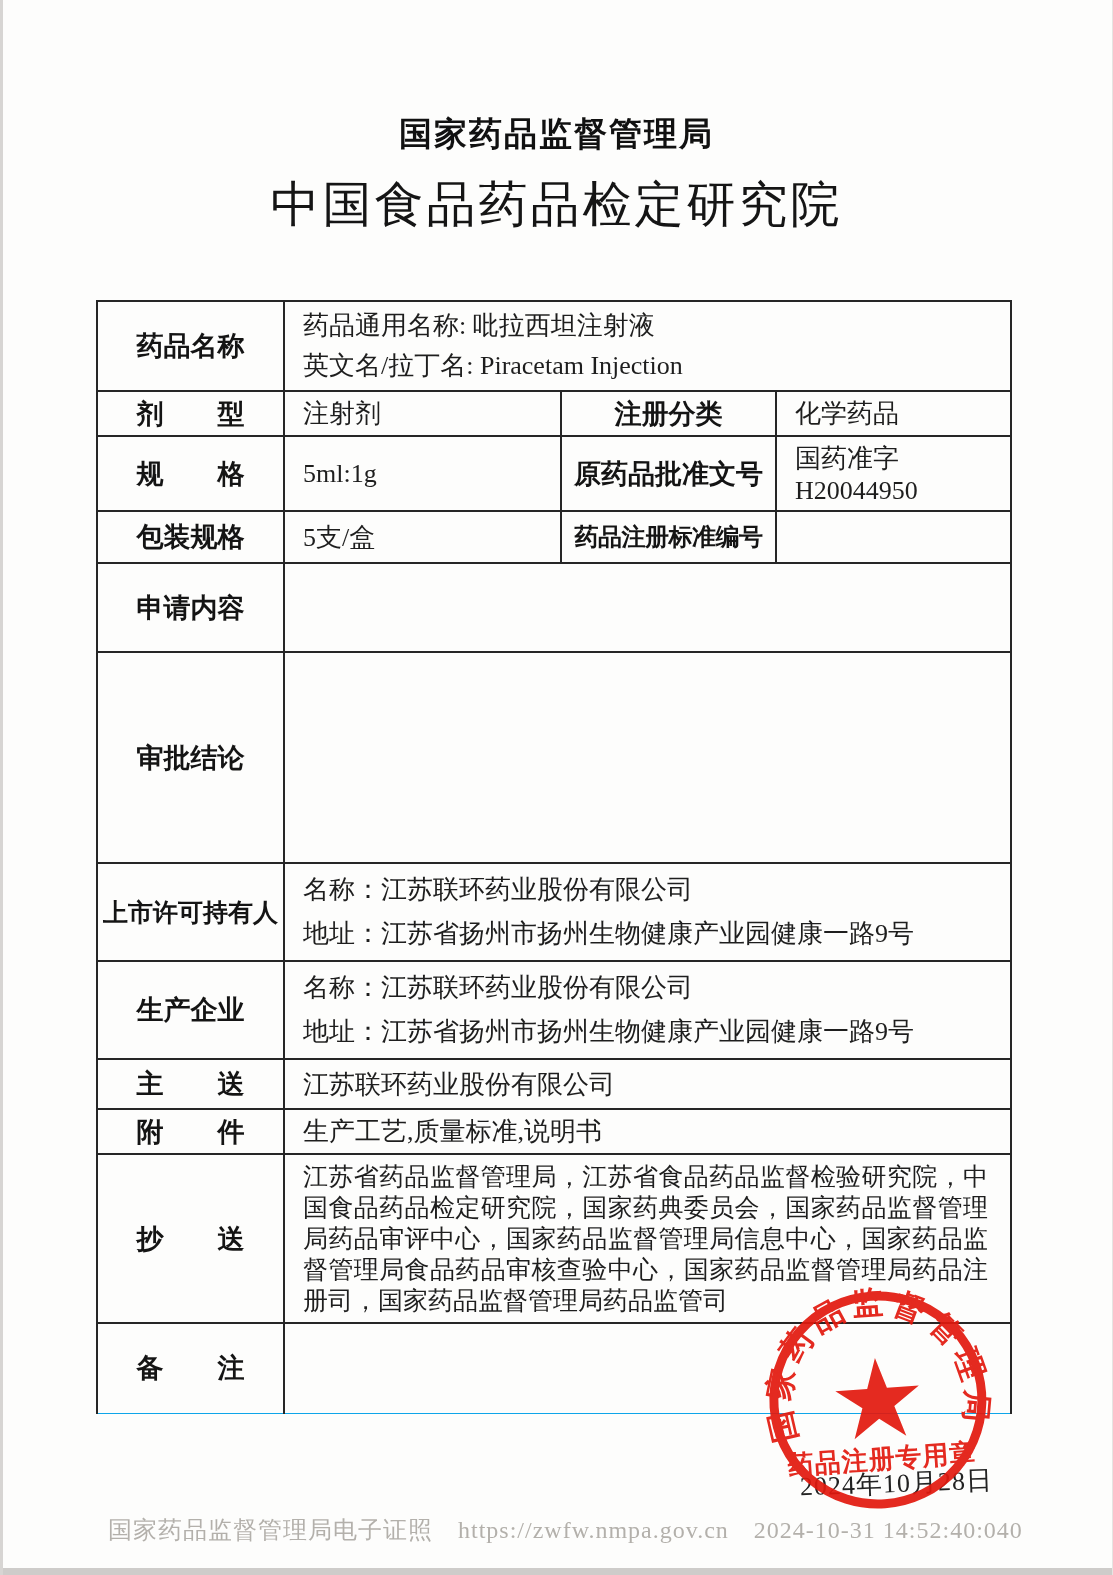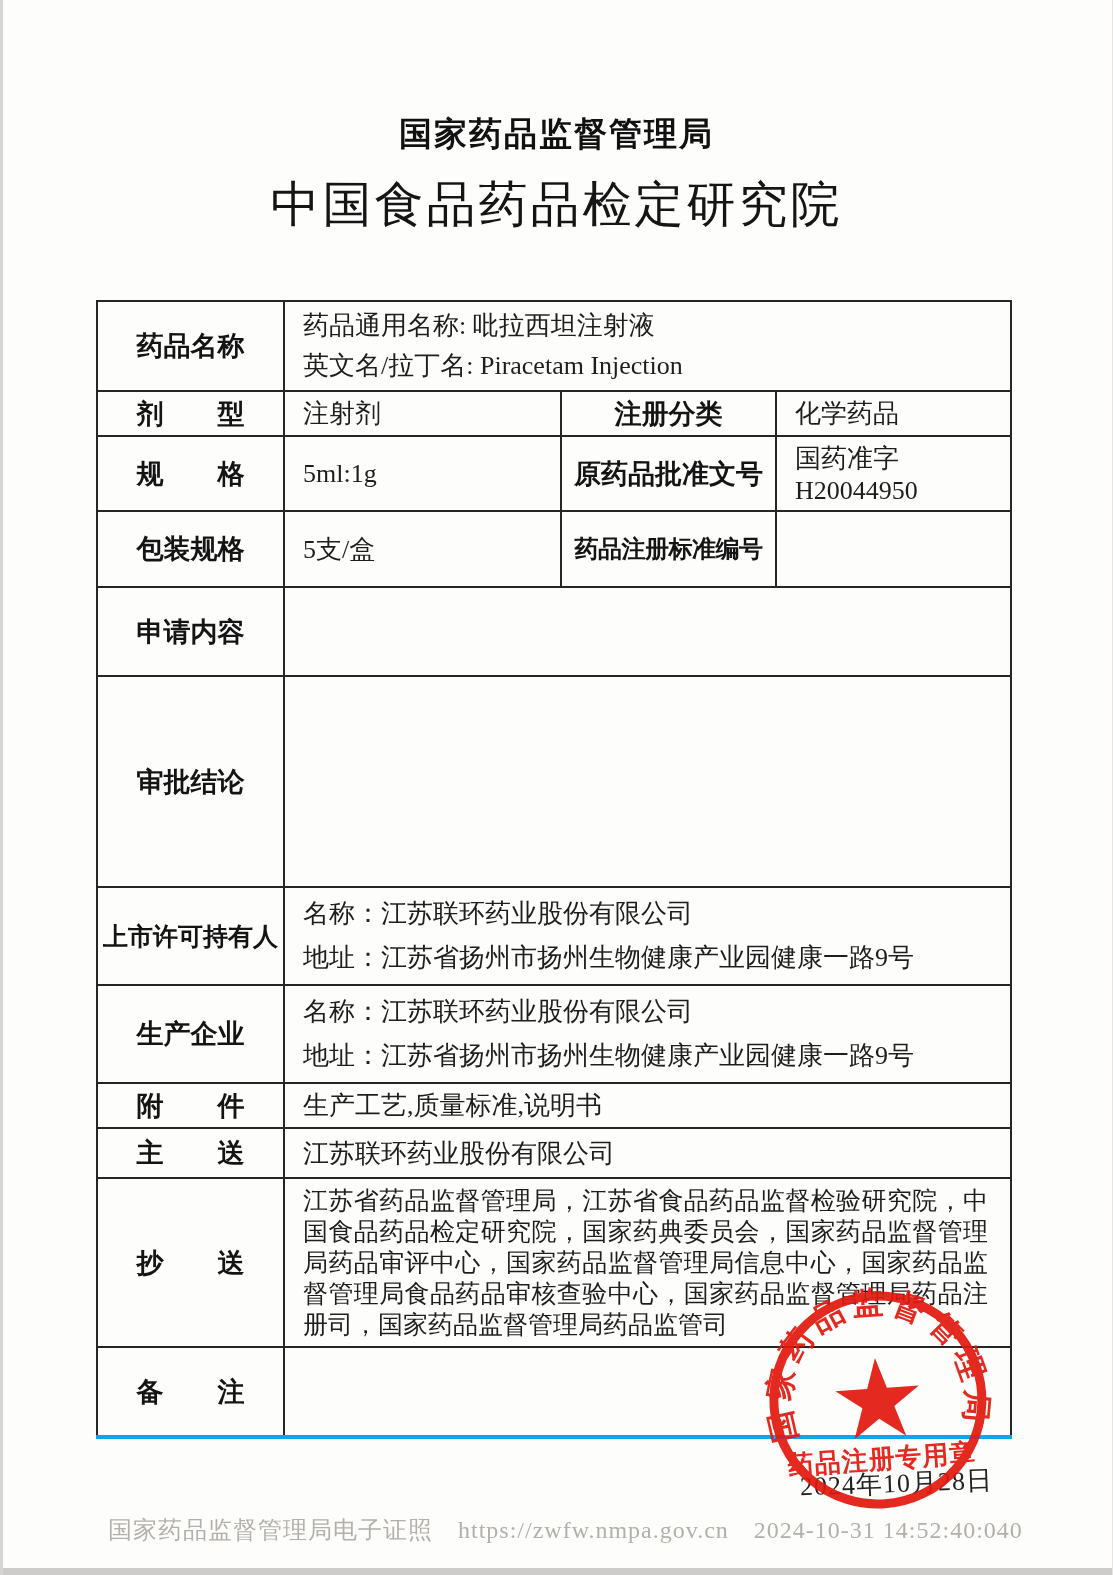--- a/index.html
+++ b/index.html
@@ -53,21 +53,21 @@
     border-collapse: collapse;
     table-layout: fixed;
     font-size: 26px;
     color: #1e1e1e;
   }
   table.approval td {
     border: 2px solid #262626;
     vertical-align: middle;
     overflow: hidden;
   }
-  table.approval tr.last-row td { border-bottom: 4px solid #0ea5e9; }
+  table.approval tr.last-row td { border-bottom: 1px solid #0ea5e9; }
 
   td.lbl {
     text-align: center;
     font-weight: bold;
     font-size: 27px;
     color: #141414;
     padding: 2px 4px;
   }
   td.lbl.tight { font-size: 24px; letter-spacing: -0.5px; }
   td.lbl.seven { font-size: 25px; }
@@ -154,21 +154,21 @@
         <td class="val">注射剂</td>
         <td class="lbl">注册分类</td>
         <td class="val">化学药品</td>
       </tr>
       <tr style="height:68px">
         <td class="lbl">规　　格</td>
         <td class="val">5ml:1g</td>
         <td class="lbl">原药品批准文号</td>
         <td class="val">国药准字H20044950</td>
       </tr>
-      <tr style="height:76px">
+      <tr style="height:52px">
         <td class="lbl">包装规格</td>
         <td class="val">5支/盒</td>
         <td class="lbl tight">药品注册标准编号</td>
         <td class="val"></td>
       </tr>
       <tr style="height:89px">
         <td class="lbl">申请内容</td>
         <td class="val" colspan="3"></td>
       </tr>
       <tr style="height:211px">
@@ -182,27 +182,27 @@
           <div class="vline">地址：江苏省扬州市扬州生物健康产业园健康一路9号</div>
         </td>
       </tr>
       <tr style="height:94px">
         <td class="lbl">生产企业</td>
         <td class="val" colspan="3">
           <div class="vline">名称：江苏联环药业股份有限公司</div>
           <div class="vline">地址：江苏省扬州市扬州生物健康产业园健康一路9号</div>
         </td>
       </tr>
+      <tr style="height:50px">
+        <td class="lbl">主　　送</td>
+        <td class="val" colspan="3">江苏联环药业股份有限公司</td>
+      </tr>
       <tr style="height:44px">
         <td class="lbl">附　　件</td>
         <td class="val" colspan="3">生产工艺,质量标准,说明书</td>
-      </tr>
-      <tr style="height:50px">
-        <td class="lbl">主　　送</td>
-        <td class="val" colspan="3">江苏联环药业股份有限公司</td>
       </tr>
       <tr style="height:136px">
         <td class="lbl">抄　　送</td>
         <td class="val" colspan="3">
           <div class="cc-text">江苏省药品监督管理局，江苏省食品药品监督检验研究院，中国食品药品检定研究院，国家药典委员会，国家药品监督管理局药品审评中心，国家药品监督管理局信息中心，国家药品监督管理局食品药品审核查验中心，国家药品监督管理局药品注册司，国家药品监督管理局药品监管司</div>
         </td>
       </tr>
       <tr style="height:90px" class="last-row">
         <td class="lbl">备　　注</td>
         <td class="val" colspan="3"></td>

